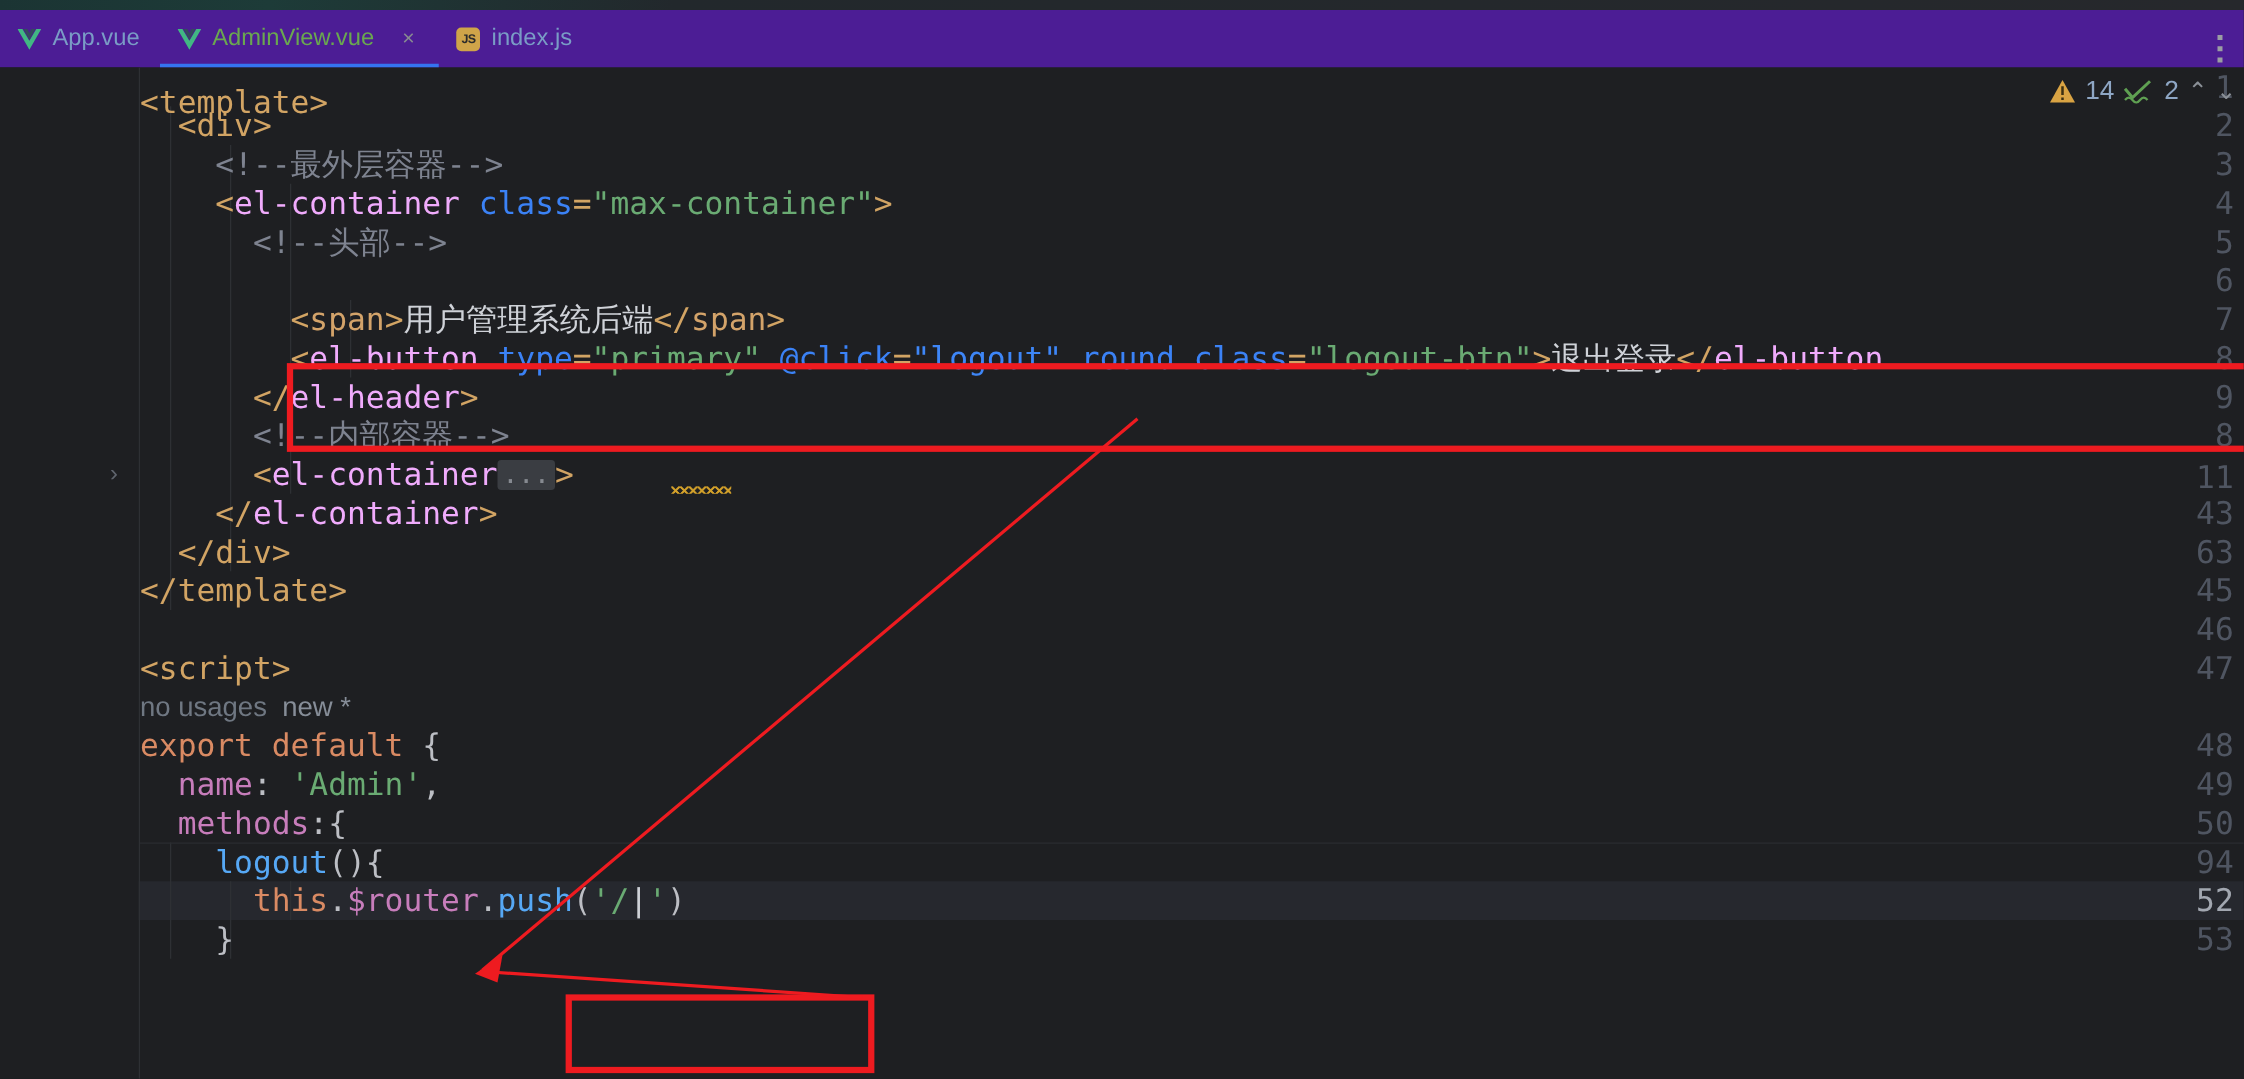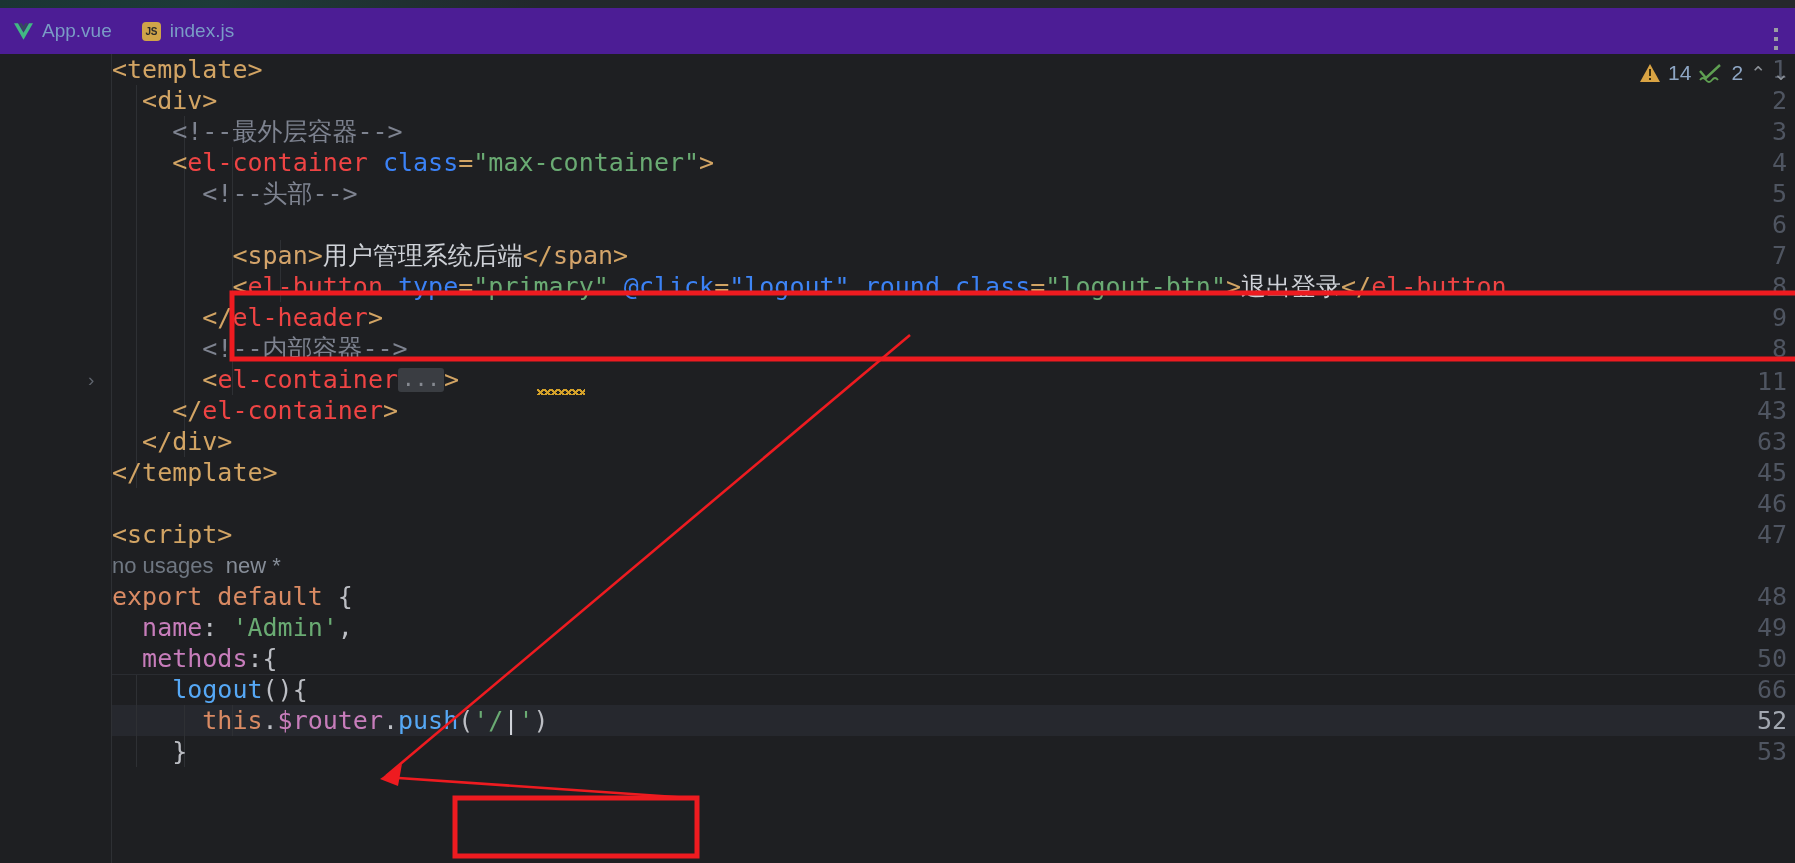--- a/index.html
+++ b/index.html
@@ -81,21 +81,21 @@
     position:absolute; left:112px; top:0; width:1683px; height:809px;
   }
   .cl{
     position:absolute; left:0; height:31px; line-height:31px;
     font-family:"DejaVu Sans Mono", monospace;
     font-size:25px; white-space:pre;
   }
   
   .t-ang   { color:#d2a464; }      
   .t-tag   { color:#d3a36a; }
-  .t-custom{ color:#ef4444; }      
+  .t-custom{ color:#f0abfc; }      
   .t-attr  { color:#3b82f6; }      
   .t-str   { color:#6aab73; }      
   .t-strb  { color:#3e86f7; }      
   .t-cmt   { color:#7e8390; }      
   .t-txt   { color:#cfd2d8; }      
   .t-kw    { color:#d98a63; }      
   .t-prop  { color:#c77dbb; }      
   .t-fn    { color:#56a8f5; }      
   .t-brace { color:#bcbec4; }
   .t-green { color:#6aab73; }
@@ -147,20 +147,28 @@
 <div id="tabbar">
 
   <div class="tab inactive">
     <svg class="vue-ico" viewBox="0 0 24 21">
       <polygon points="0,0 5,0 12,12 19,0 24,0 12,21" fill="#41b883"></polygon>
       <polygon points="6,0 10,0 12,4 14,0 18,0 12,11" fill="#35495e"></polygon>
     </svg>
     <span class="lbl">App.vue</span>
   </div>
 
+  <div class="tab active">
+    <svg class="vue-ico" viewBox="0 0 24 21">
+      <polygon points="0,0 5,0 12,12 19,0 24,0 12,21" fill="#41b883"></polygon>
+      <polygon points="6,0 10,0 12,4 14,0 18,0 12,11" fill="#35495e"></polygon>
+    </svg>
+    <span class="lbl">AdminView.vue</span>
+    <span class="tab-close">×</span>
+  </div>
 
   <div class="tab inactive">
     <span class="js-ico">JS</span>
     <span class="lbl">index.js</span>
   </div>
 
   <div id="kebab">
     <i></i>
     <i></i>
     <i></i>
@@ -187,36 +195,36 @@
   <div class="ln" style="top:312px">11</div>
   <div class="fold" style="top:310px">›</div>
   <div class="ln" style="top:341px">43</div>
   <div class="ln" style="top:372px">63</div>
   <div class="ln" style="top:403px">45</div>
   <div class="ln" style="top:434px">46</div>
   <div class="ln" style="top:465px">47</div>
   <div class="ln" style="top:527px">48</div>
   <div class="ln" style="top:558px">49</div>
   <div class="ln" style="top:589px">50</div>
-  <div class="ln" style="top:620px">66</div>
+  <div class="ln" style="top:620px">94</div>
   <div class="ln cur" style="top:651px">52</div>
   <div class="ln" style="top:682px">53</div>
 
   <div id="code">
 
     <div class="ig" style="left:24px;  top:31px;  height:403px;"></div>
     <div class="ig" style="left:72px;  top:62px;  height:341px;"></div>
     <div class="ig" style="left:120px; top:93px;  height:248px;"></div>
     <div class="ig" style="left:168px; top:186px; height:62px;"></div>
     <div class="ig" style="left:24px;  top:620px; height:93px;"></div>
     <div class="ig" style="left:72px;  top:651px; height:62px;"></div>
     <div class="ig" style="left:120px; top:651px; height:31px;"></div>
     <div class="ig" style="left:0px; top:620px; width:1683px; height:1px; background:#2a2c31;"></div>
 
-    <div class="cl" style="top:0px"><span class="t-ang">&lt;template&gt;</span></div>
+    <div class="cl" style="top:12px"><span class="t-ang">&lt;template&gt;</span></div>
 
     <div class="cl" style="top:31px">  <span class="t-ang">&lt;div&gt;</span></div>
 
     <div class="cl" style="top:62px">    <span class="t-cmt">&lt;!--最外层容器--&gt;</span></div>
 
     <div class="cl" style="top:93px">    <span class="t-ang">&lt;</span><span class="t-custom">el-container</span> <span class="t-attr">class</span><span class="t-ang">=</span><span class="t-str">"max-container"</span><span class="t-ang">&gt;</span></div>
 
     <div class="cl" style="top:124px">      <span class="t-cmt">&lt;!--头部--&gt;</span></div>
 
 

